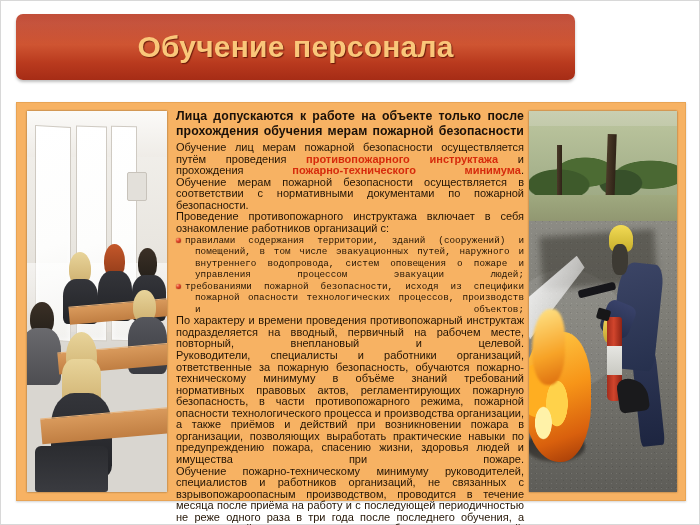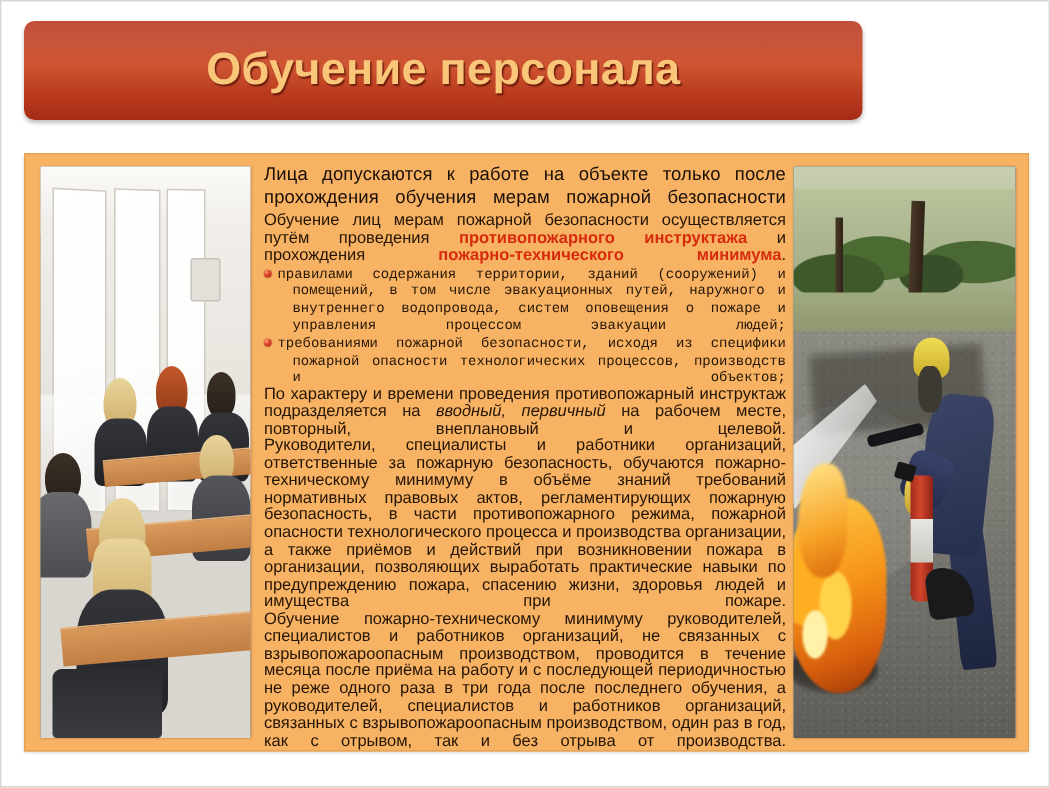--- a/index.html
+++ b/index.html
@@ -236,33 +236,33 @@
     background:linear-gradient(180deg,#2b2b2b,#46423c);
     border-radius:50%;filter:blur(1.5px);
   }
 
   
   .text-col{
     position:absolute;left:175px;top:108px;width:348px;height:385px;
     color:#1c1208;
   }
   .lead{
-    font-size:12.3px;font-weight:normal;line-height:14.6px;
+    font-size:12.3px;font-weight:bold;line-height:14.6px;
     text-align:justify;text-align-last:justify;
     color:#1a1008;margin:0 0 4px 0;
     letter-spacing:.1px;
   }
   .para{
     font-size:11px;line-height:11.55px;
     text-align:justify;
     margin:0;color:#241505;
   }
   .para.jl{text-align-last:justify;}
   .hl{color:#d62b0c;font-weight:bold;}
-  .it{font-style:italic;}
+  .it{}
   .bullets{list-style:none;margin:0;padding:0;}
   .bullets li{
     position:relative;
     padding-left:9px;
     font-size:9.3px;line-height:11.55px;
     text-align:justify;text-align-last:justify;
     color:#241505;
     margin:0 0 0 0;
     text-indent:0;
   }
@@ -344,21 +344,23 @@
       <div class="flame2"></div>
     </div>
   </div>
 
   <div class="text-col">
 
     <p class="lead">Лица допускаются к работе на объекте только после прохождения обучения мерам пожарной безопасности</p>
 
     <p class="para jl"><span>Обучение лиц мерам пожарной безопасности осуществляется путём проведения </span><span class="hl">противопожарного инструктажа</span><span> и прохождения </span><span class="hl">пожарно-технического минимума</span><span>.</span></p>
 
-
+    <p class="para jl">Обучение мерам пожарной безопасности осуществляется в соответствии с нормативными документами по пожарной безопасности.</p>
+
+    <p class="para">Проведение противопожарного инструктажа включает в себя ознакомление работников организаций с:</p>
 
     <ul class="bullets">
       <li>
           <span class="b-dot"></span>
           <span class="b-wrap">правилами содержания территории, зданий (сооружений) и помещений, в том числе эвакуационных путей, наружного и внутреннего водопровода, систем оповещения о пожаре и управления процессом эвакуации людей;</span>
         </li>
       <li>
           <span class="b-dot"></span>
           <span class="b-wrap">требованиями пожарной безопасности, исходя из специфики пожарной опасности технологических процессов, производств и объектов;</span>
         </li>

